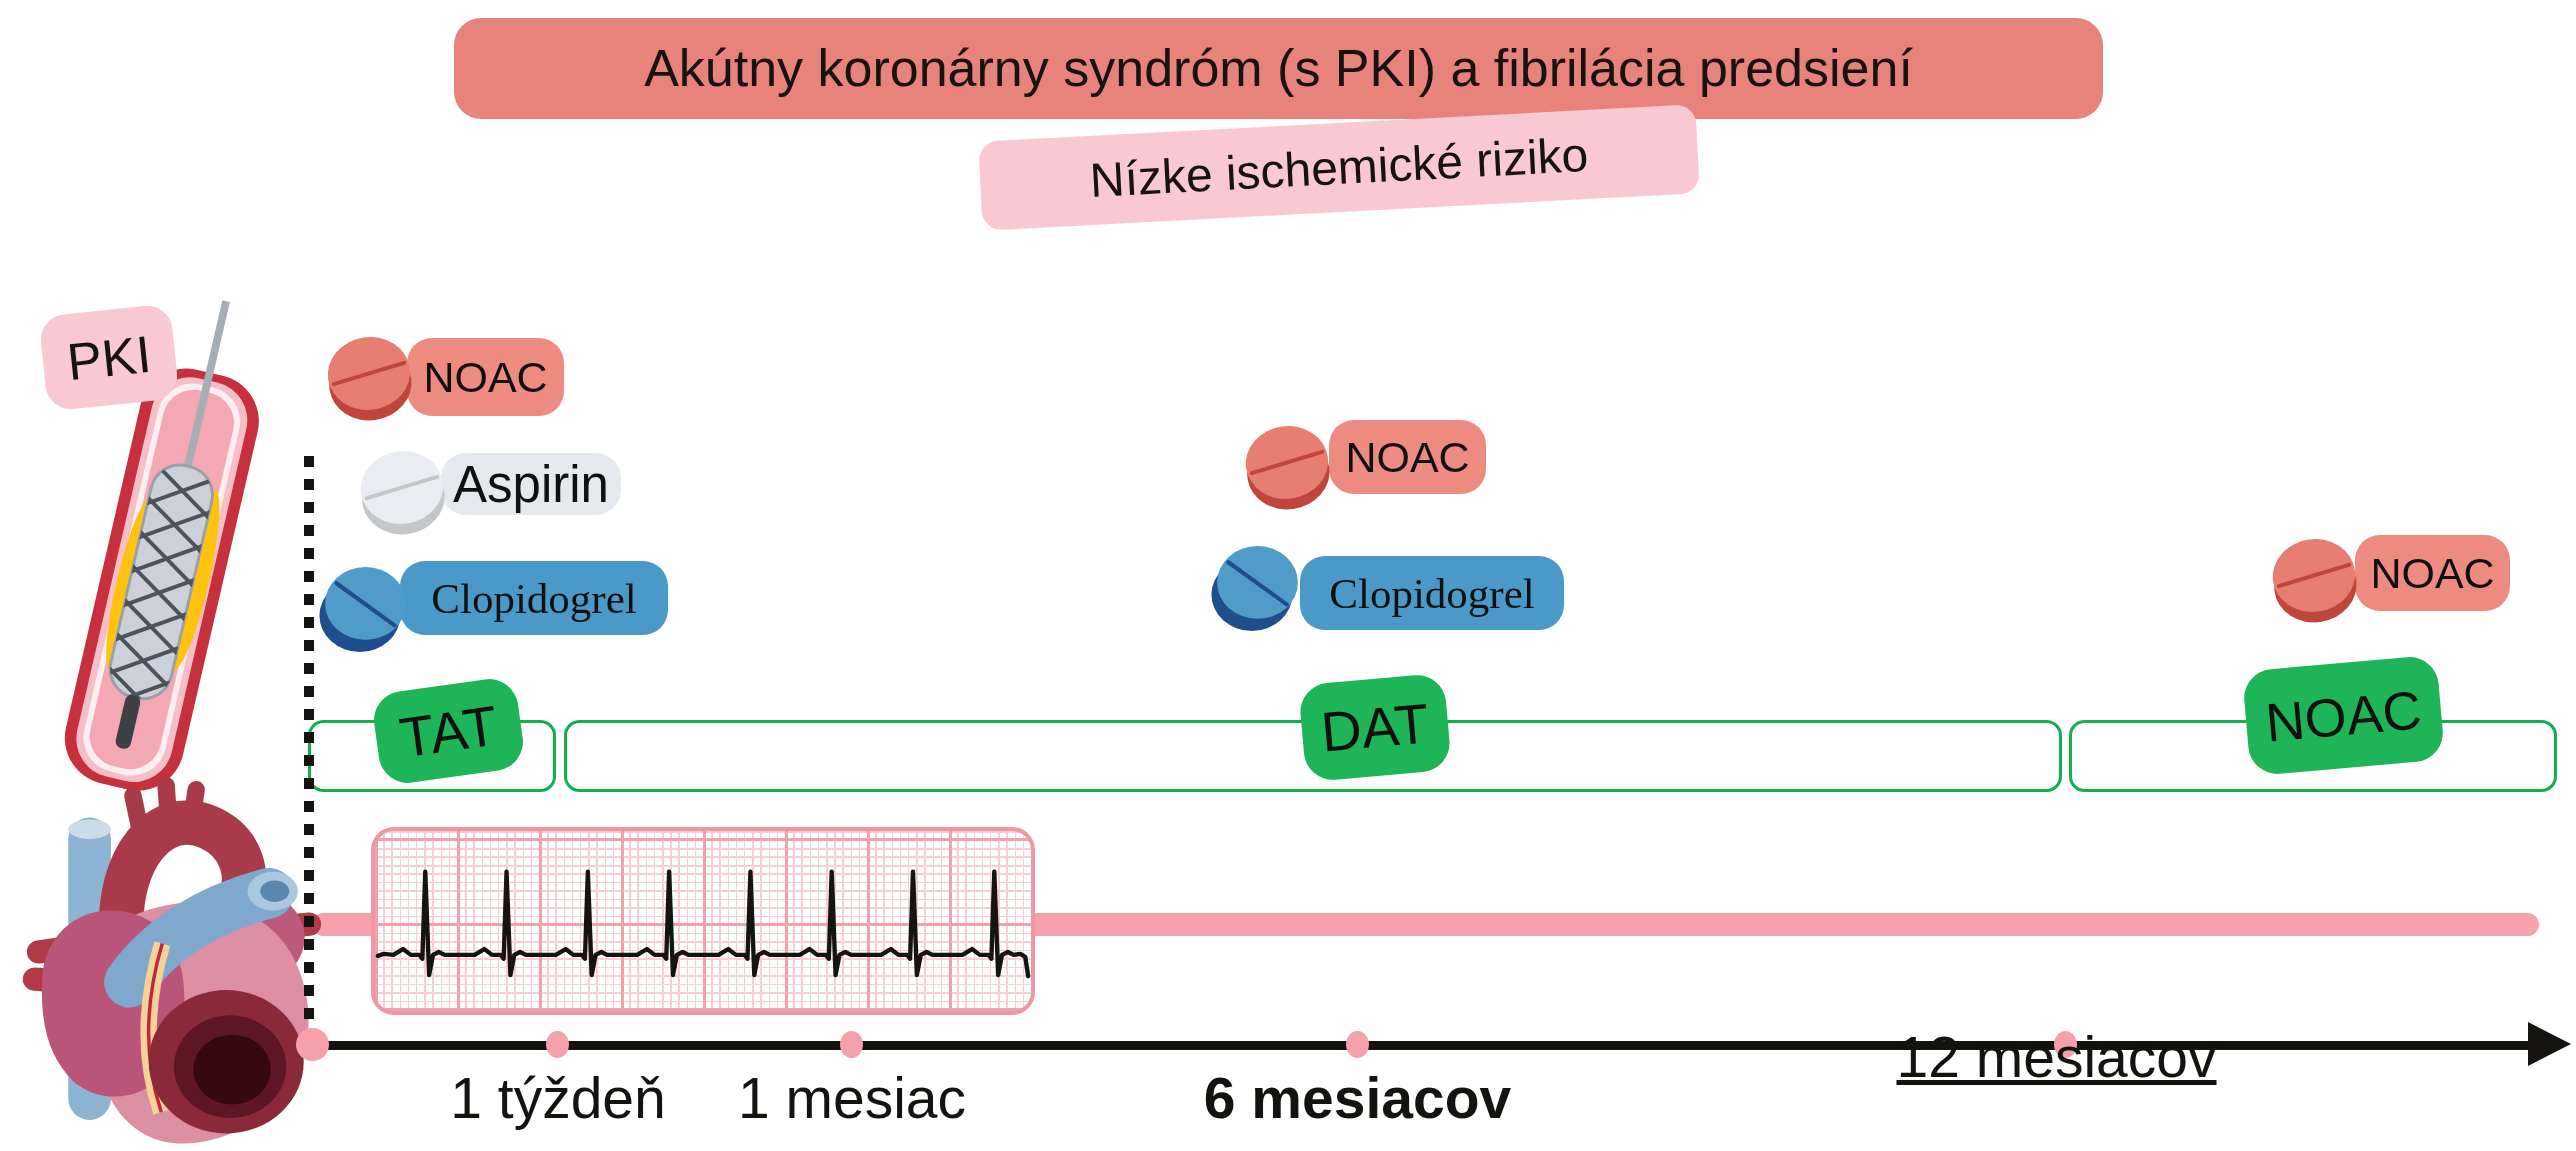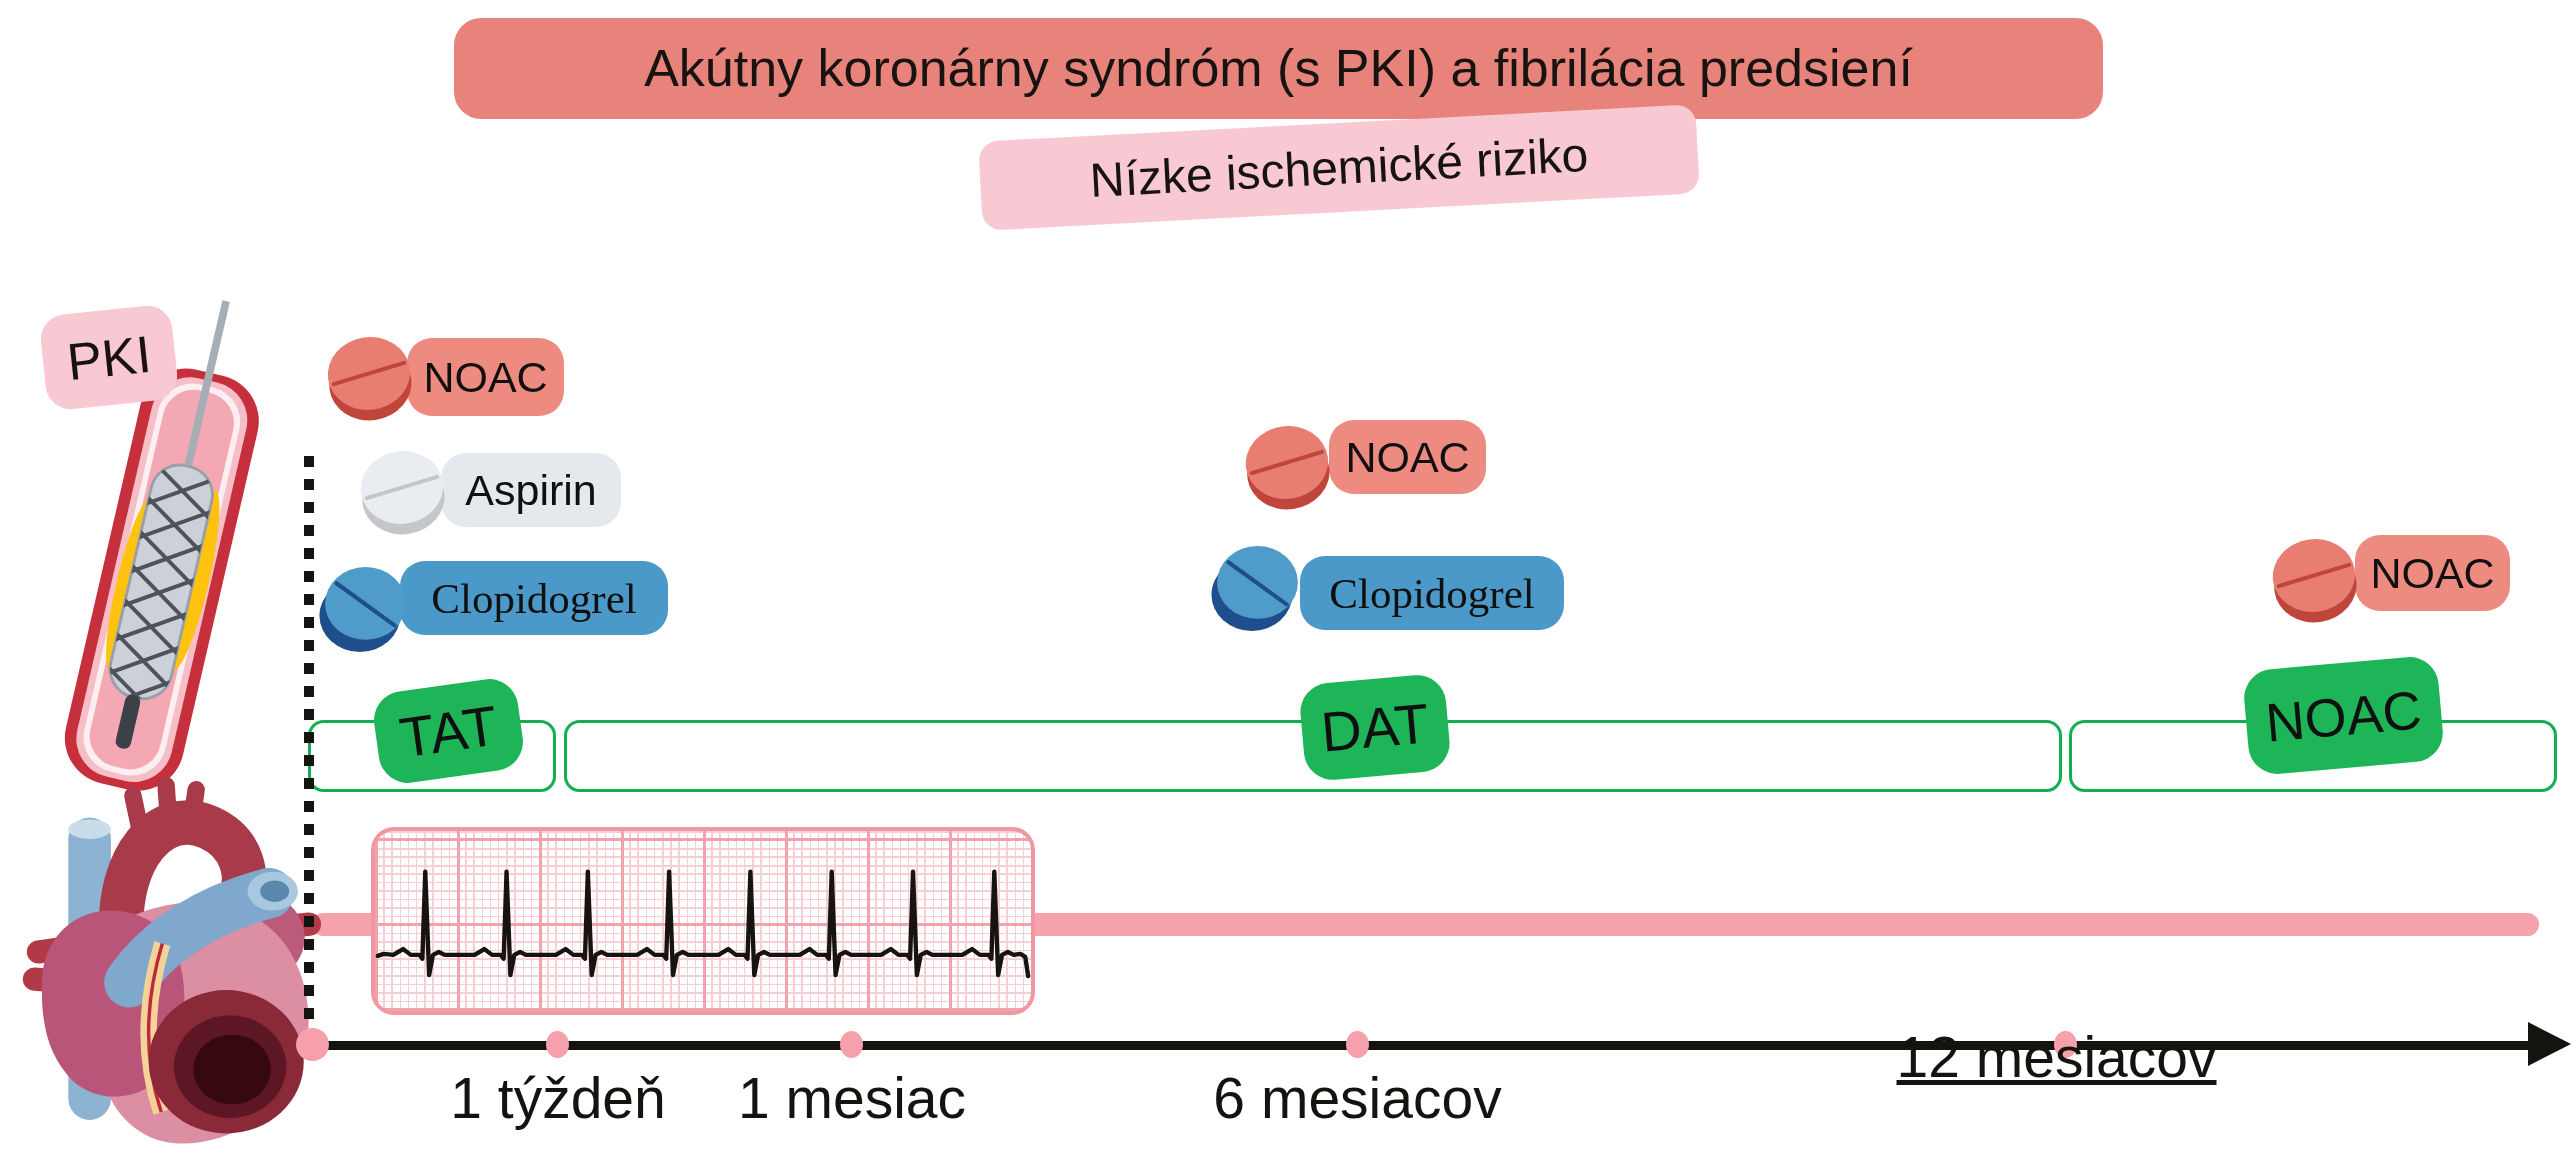--- a/index.html
+++ b/index.html
@@ -112,21 +112,21 @@
 
 <div class="chip salmon" style="left:407px;top:338px;width:157px;height:78px;font-size:43px;">NOAC</div>
 <svg class="pill" style="left:321px;top:329px;width:97px;height:97px;" viewBox="0 0 120 120">
   <g transform="rotate(-8 60 60)">
     <ellipse cx="60" cy="68" rx="51" ry="45" fill="var(--pill-red-dark)"></ellipse>
     <ellipse cx="60" cy="55" rx="51" ry="45" fill="var(--pill-red-main)"></ellipse>
     <line x1="15" y1="62" x2="105" y2="48" stroke="var(--pill-red-dark)" stroke-width="5" stroke-linecap="round"></line>
   </g>
 </svg>
 
-<div class="chip gray" style="left:441px;top:453px;width:180px;height:74px;font-size:43px;">Aspirin</div>
+<div class="chip gray" style="left:441px;top:453px;width:180px;height:62px;font-size:51px;">Aspirin</div>
 <svg class="pill" style="left:354px;top:443px;width:97px;height:97px;" viewBox="0 0 120 120">
   <g transform="rotate(-8 60 60)">
     <ellipse cx="60" cy="68" rx="51" ry="45" fill="var(--pill-white-dark)"></ellipse>
     <ellipse cx="60" cy="55" rx="51" ry="45" fill="var(--pill-white-main)"></ellipse>
     <line x1="15" y1="62" x2="105" y2="48" stroke="var(--pill-white-dark)" stroke-width="5" stroke-linecap="round"></line>
   </g>
 </svg>
 
 <div class="chip blue" style="left:400px;top:561px;width:268px;height:74px;font-size:43px;">Clopidogrel</div>
 <svg class="pill" style="left:317px;top:559px;width:97px;height:97px;" viewBox="0 0 120 120">
@@ -193,15 +193,15 @@
 <div class="arrowhead" style="left:2528px;top:1022px;"></div>
 
 <div class="dot" style="left:296px;top:1028px;width:33px;height:33px;"></div>
 <div class="dot" style="left:546px;top:1031px;width:23px;height:27px;"></div>
 <div class="dot" style="left:840px;top:1031px;width:23px;height:27px;"></div>
 <div class="dot" style="left:1346px;top:1031px;width:23px;height:27px;"></div>
 <div class="dot" style="left:2054px;top:1031px;width:23px;height:27px;"></div>
 
 <div class="tick-label" style="left:461px;top:1065px;width:194px;">1 týždeň</div>
 <div class="tick-label" style="left:755px;top:1065px;width:194px;">1 mesiac</div>
-<div class="tick-label" style="left:1251px;top:1065px;width:213px;">6 mesiacov</div>
+<div class="tick-label" style="left:1251px;top:1065px;width:213px;font-weight:bold;">6 mesiacov</div>
 <div class="tick-label" style="left:1940px;top:1024px;width:233px;text-decoration:underline;">12 mesiacov</div>
 
 
 </body></html>

